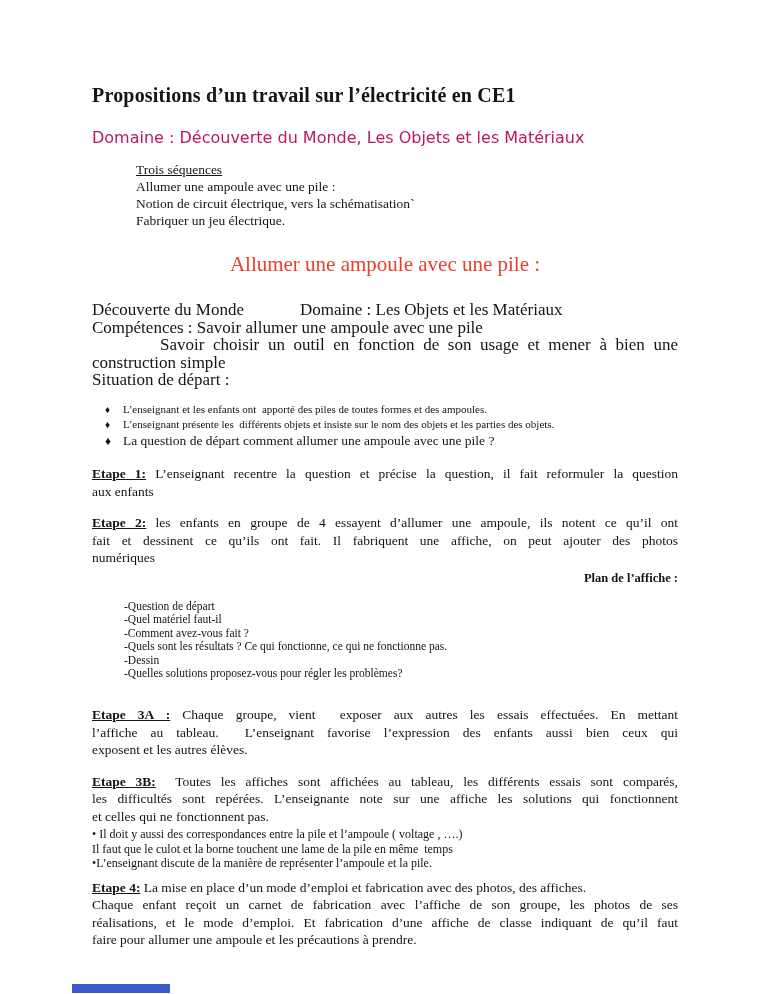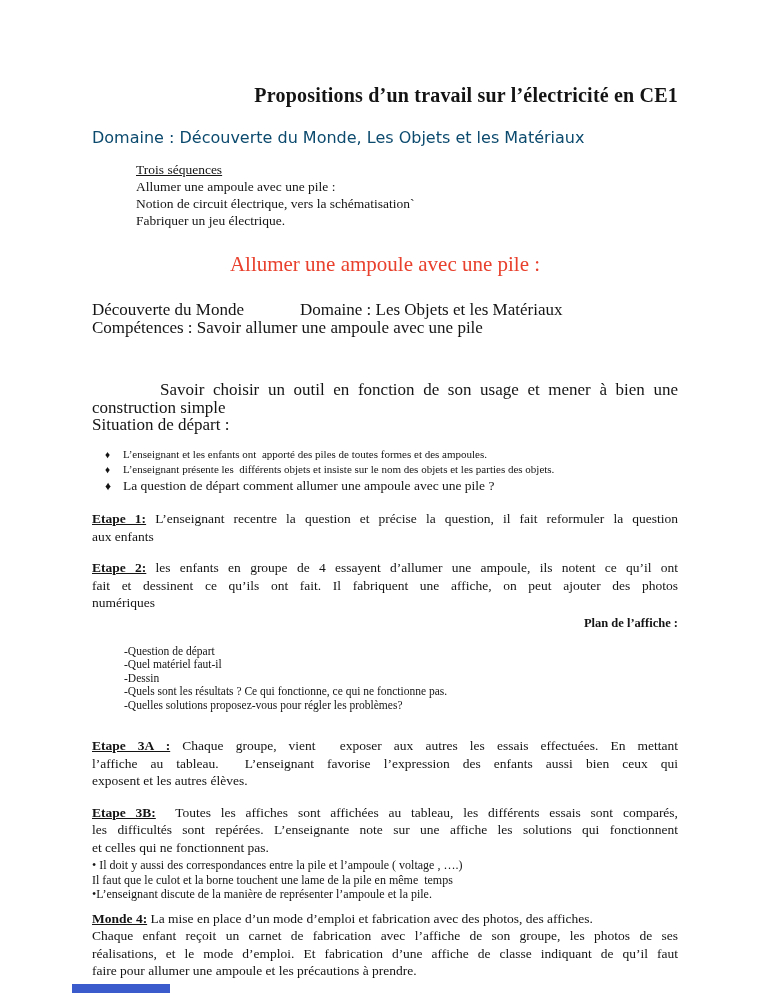--- a/index.html
+++ b/index.html
@@ -13,28 +13,28 @@
   }
   .content{
     position:absolute;
     left:92px;top:0;
     width:586px;
   }
   .title{
     margin:84px 0 0 0;
     font-size:20px;
     font-weight:bold;
-    text-align:right;
+    text-align:left;
     letter-spacing:0.2px;
   }
   .domain-line{
     margin-top:21px;
     font-family:"DejaVu Sans", sans-serif;
     font-size:16px;
-    color:#0c4a6e;
+    color:#be185d;
   }
   .intro{
     margin-top:14px;
     font-size:13.5px;
     line-height:17px;
     margin-left:44px;
   }
   .underlined{text-decoration:underline;}
   .section-heading{
     margin-top:23px;
@@ -47,21 +47,21 @@
     line-height:17.5px;
   }
   .meta-row{position:relative;}
   .meta-right{position:absolute;left:208px;top:0;}
   .jline{
     text-align:justify;
     text-align-last:justify;
     white-space:pre-wrap;
   }
   .pline{white-space:pre-wrap;}
-  .indent68{text-indent:68px;margin-top:45px;}
+  .indent68{text-indent:68px;}
   .bullets{
     margin-top:13px;
   }
   .bullet-row{
     display:flex;
     align-items:baseline;
     padding-left:13px;
     line-height:14.5px;
     font-size:11px;
   }
@@ -169,22 +169,23 @@
       <div class="jline"><span class="label">Etape 2:</span><span class="pline"> les enfants en groupe de 4 essayent d’allumer une ampoule, ils notent ce qu’il ont</span></div>
       <div class="jline">fait et dessinent ce qu’ils ont fait. Il fabriquent une affiche, on peut ajouter des photos</div>
       <div class="pline">numériques</div>
     </div>
 
     <div class="plan">
       <div class="plan-heading">Plan de l’affiche :</div>
       <div class="plan-items">
         <div>-Question de départ</div>
         <div>-Quel matériel faut-il</div>
+        <div>-Comment avez-vous fait ?</div>
+        <div>-Quels sont les résultats ? Ce qui fonctionne, ce qui ne fonctionne pas.</div>
         <div>-Dessin</div>
-        <div>-Quels sont les résultats ? Ce qui fonctionne, ce qui ne fonctionne pas.</div>
         <div>-Quelles solutions proposez-vous pour régler les problèmes?</div>
       </div>
     </div>
 
     <div class="etape mt25">
       <div class="jline"><span class="label">Etape 3A :</span><span class="pline"> Chaque groupe, vient  exposer aux autres les essais effectuées. En mettant</span></div>
       <div class="jline">l’affiche au tableau.  L’enseignant favorise l’expression des enfants aussi bien ceux qui</div>
       <div class="pline">exposent et les autres élèves.</div>
     </div>
 
@@ -194,21 +195,21 @@
       <div class="pline">et celles qui ne fonctionnent pas.</div>
     </div>
 
     <div class="notes">
       <div class="pline">• Il doit y aussi des correspondances entre la pile et l’ampoule ( voltage , ….)</div>
       <div class="pline">Il faut que le culot et la borne touchent une lame de la pile en même  temps</div>
       <div class="pline">•L’enseignant discute de la manière de représenter l’ampoule et la pile.</div>
     </div>
 
     <div class="etape mt8">
-      <div class="pline"><span class="label">Monde 4:</span><span class="pline"> La mise en place d’un mode d’emploi et fabrication avec des photos, des affiches.</span></div>
+      <div class="pline"><span class="label">Etape 4:</span><span class="pline"> La mise en place d’un mode d’emploi et fabrication avec des photos, des affiches.</span></div>
       <div class="jline">Chaque enfant reçoit un carnet de fabrication avec l’affiche de son groupe, les photos de ses</div>
       <div class="jline">réalisations, et le mode d’emploi. Et fabrication d’une affiche de classe indiquant de qu’il faut</div>
       <div class="pline">faire pour allumer une ampoule et les précautions à prendre.</div>
     </div>
 
   </div>
 
   <div class="bottom-bar" style="background: rgb(59, 91, 205);"></div>
 </div>
 

